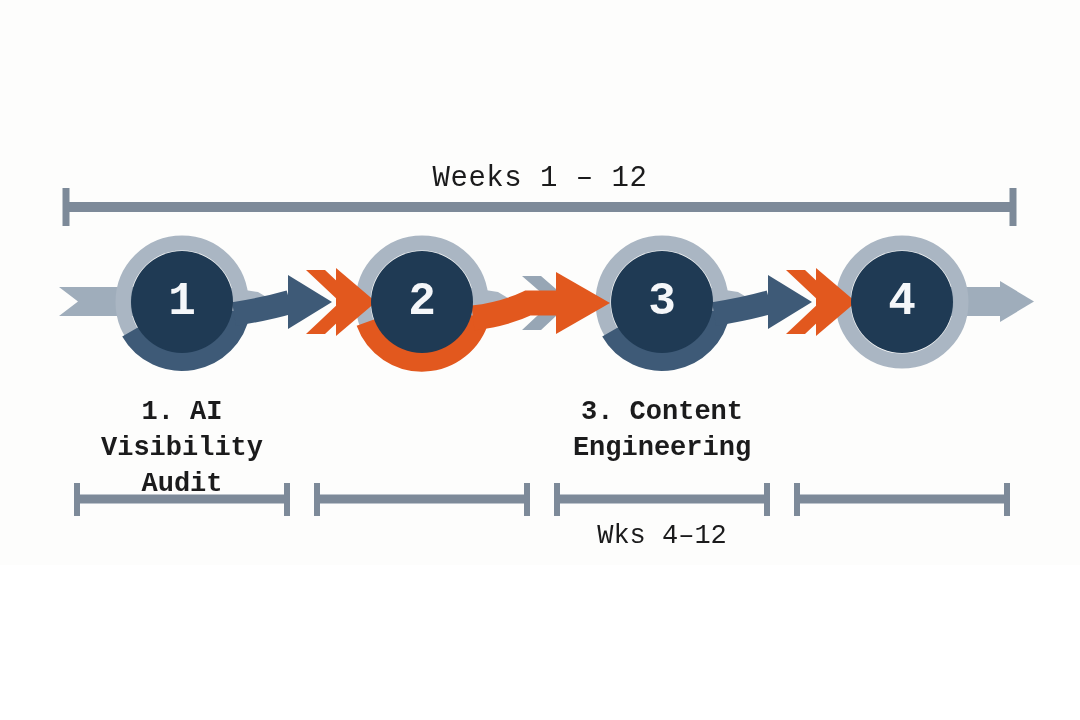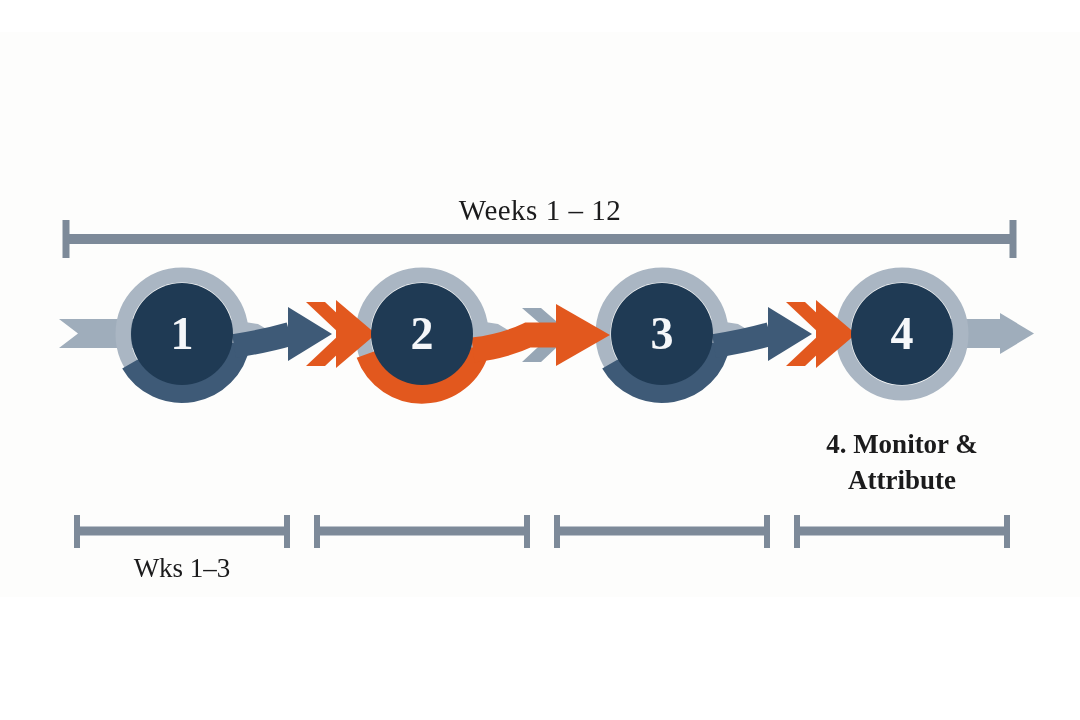--- a/index.html
+++ b/index.html
@@ -1,23 +1,22 @@
 <!DOCTYPE html>
 <html style="--background: #fdfdfc; --ring: #aab6c3; --band: #9fadbb; --chevron: #97a6b5; --node_fill: #1f3a54; --connector_navy: #3e5a77; --accent_orange: #e2581e; --bracket: #7d8a99; --text: #1b1b1c; --number: #f5f7fa;"><head>
 <meta charset="utf-8">
 <style>
   html,body{margin:0;padding:0;}
   .canvas{
     position:relative;
     width:1080px;height:565px;
     background:var(--background,#fdfdfc);
     overflow:hidden;
-    font-family:Liberation Serif, serif;
+    font-family:Liberation Mono, monospace;
     color:var(--text,#1b1b1c);
-    margin-top:32px;
   }
   .graphic{position:absolute;left:0;top:0;width:1080px;height:720px;}
   .range-label{
     position:absolute;left:0;top:162px;width:1080px;
     text-align:center;font-size:29px;font-weight:500;letter-spacing:.5px;
   }
   .node-number{
     position:absolute;top:268px;width:250px;height:68px;line-height:68px;
     text-align:center;font-size:46px;font-weight:700;color:var(--number,#f5f7fa);
   }
@@ -104,17 +103,18 @@
     </g>
   </svg>
 
   <div class="range-label">Weeks 1 – 12</div>
 
   <div class="node-number col1">1</div>
   <div class="node-number col2">2</div>
   <div class="node-number col3">3</div>
   <div class="node-number col4">4</div>
 
-  <div class="step-title col4">4. Monitor &amp; Attribute</div>
+  <div class="step-title col1">1. AI Visibility Audit</div>
+  <div class="step-title col3">3. Content Engineering</div>
 
-  <div class="step-duration col1">Wks 1–3</div>
+  <div class="step-duration col3">Wks 4–12</div>
 
 </div>
 
 </body></html>

